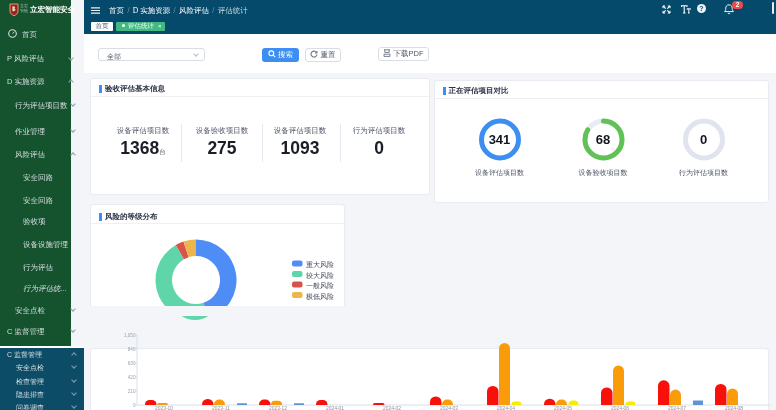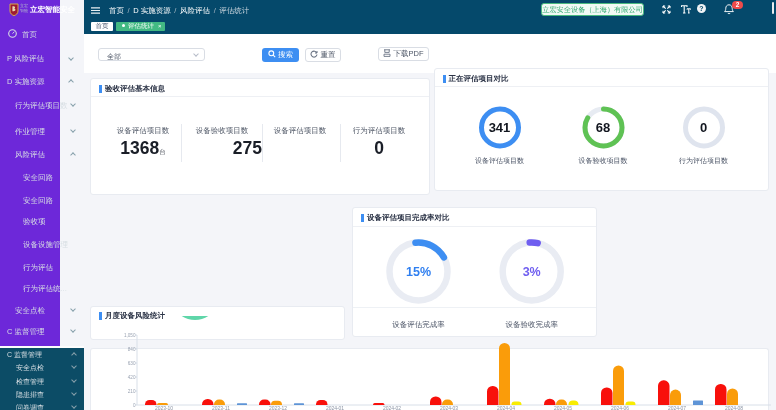--- a/index.html
+++ b/index.html
@@ -1,20 +1,20 @@
 <!DOCTYPE html>
 <html><head>
 <meta charset="utf-8">
 <style>
   * { margin:0; padding:0; box-sizing:border-box; }
   html,body { width:776px; height:410px; overflow:hidden; font-family:"Liberation Sans", sans-serif; }
   #app { position:relative; width:776px; height:410px; background:#f4f5f9; overflow:hidden; }
   .abs { position:absolute; }
   
-  #sidebar { left:0; top:0; width:60px; height:410px; background:#6d28d9; }
+  #sidebar { left:0; top:0; width:71px; height:410px; background:#14532d; }
   .mi { position:absolute; color:#d7dee3; font-size:7.5px; white-space:nowrap; }
   .chev { position:absolute; width:4px; height:4px; border-right:1px solid #87a0ab; border-bottom:1px solid #87a0ab; }
   .chev.down { transform:rotate(45deg); }
   .chev.up { transform:rotate(-135deg); }
   
   #header { left:84px; top:0; width:692px; height:22px; background:#05496b; }
   #tabsbar { left:84px; top:22px; width:692px; height:12px; background:#05496b; }
   .crumb { color:#dfe7ec; font-size:7.5px; }
   
   .card { position:absolute; background:#fff; border:1px solid #e8ebf1; border-radius:3px; }
@@ -29,23 +29,22 @@
 </style>
 </head>
 <body>
 <div id="app">
 
   <div id="header" class="abs">
 
     <svg class="abs" style="left:7px; top:6.5px;" width="9" height="7" viewBox="0 0 9 7">
       <path d="M0 0.8 h9 M0 3.5 h9 M0 6.2 h9" stroke="#e8eef2" stroke-width="1.2"></path>
     </svg>
-    <div class="crumb abs" style="left:25px; top:6px; color:#fff;">首页 <span style="color:#a8bac6; padding:0 1.5px;">/</span> D 实施资源 <span style="color:#a8bac6; padding:0 1.5px;">/</span> 风险评估 <span style="color:#a8bac6; padding:0 1.5px;">/</span> <span style="color:#cfd9e0;">评估统计</span></div>
-
-    <div class="abs" style="left:457px; top:2.5px; width:103px; height:13px; background:#f2faf5; border:1px solid #49b97f; border-radius:3px; color:#35ab72; font-size:7.2px; line-height:11.5px; text-align:center; white-space:nowrap; overflow:hidden;">立宏安全设备（上海）有限公司</div>
+    <div class="crumb abs" style="left:25px; top:6px; color:#fff;font-family:Liberation Serif, serif;">首页 <span style="color:#a8bac6; padding:0 1.5px;">/</span> D 实施资源 <span style="color:#a8bac6; padding:0 1.5px;">/</span> 风险评估 <span style="color:#a8bac6; padding:0 1.5px;">/</span> <span style="color:#cfd9e0;">评估统计</span></div>
+
 
     <svg class="abs" style="left:578px; top:5px;" width="9" height="9" viewBox="0 0 9 9">
       <path d="M1 1 L3.7 3.7 M8 8 L5.3 5.3 M8 1 L5.3 3.7 M1 8 L3.7 5.3" stroke="#fff" stroke-width="1.1"></path>
       <path d="M1 3.2 V1 H3.2 M5.8 1 H8 V3.2 M8 5.8 V8 H5.8 M3.2 8 H1 V5.8" fill="none" stroke="#fff" stroke-width="1"></path>
     </svg>
 
     <svg class="abs" style="left:597px; top:5px;" width="10" height="9" viewBox="0 0 10 9">
       <path d="M0.5 2 V0.7 H6 V2 M3.2 0.8 V8 M2 8 h2.5" fill="none" stroke="#fff" stroke-width="1.1"></path>
       <path d="M6 4.6 V3.8 H9.5 V4.6 M7.8 4 V8 M7 8 h1.6" fill="none" stroke="#fff" stroke-width="1"></path>
     </svg>
@@ -89,21 +88,21 @@
       <div class="chev down" style="left:71px; top:102px;"></div>
     <div class="mi" style="left:15px; top:126.5px;">作业管理</div>
       <div class="chev down" style="left:71px; top:128px;"></div>
     <div class="mi" style="left:15px; top:149.5px;">风险评估</div>
       <div class="chev up" style="left:71px; top:153px;"></div>
     <div class="mi" style="left:23px; top:172.5px;">安全回路</div>
     <div class="mi" style="left:23px; top:195.5px;">安全回路</div>
     <div class="mi" style="left:23px; top:216.5px;">验收项</div>
     <div class="mi" style="left:23px; top:239.5px;">设备设施管理</div>
     <div class="mi" style="left:23px; top:262.5px;">行为评估</div>
-    <div class="mi" style="left:23px; top:283.5px;">行为评估统...</div>
+    <div class="mi" style="left:23px; top:283.5px;font-style:italic;">行为评估统...</div>
     <div class="mi" style="left:15px; top:305.5px;">安全点检</div>
       <div class="chev down" style="left:71px; top:307px;"></div>
     <div class="mi" style="left:7px; top:326.5px;">C 监督管理</div>
       <div class="chev down" style="left:71px; top:328px;"></div>
 
     <div class="abs" style="left:0; top:346px; width:85px; height:2px; background:#fdfdfd;"></div>
     <div class="abs" style="left:0; top:348px; width:85px; height:62px; background:#0c4c66; border-right:1px solid #e8e8e8;"></div>
     <div class="mi" style="left:7px; top:350px; font-size:7px;">C 监督管理</div>
       <div class="chev up" style="left:72px; top:353px; width:4px; height:4px;"></div>
     <div class="mi" style="left:16px; top:363px; font-size:7px;">安全点检</div>
@@ -141,69 +140,70 @@
         <path d="M1 .8 h6 M1.8 .8 v2.6 h4.4 V.8 M1 7.4 h6 M1 7.4 v-2.2 h6 v2.2" fill="none" stroke="#6b7484" stroke-width="0.9"></path>
       </svg> 下载PDF
   </div>
 
   <div class="card" style="left:90px; top:78px; width:340px; height:117px;">
     <div class="ctitle">验收评估基本信息</div>
     <div class="chr"></div>
     <div class="statlabel" style="left:12px;">设备评估项目数</div>
     <div class="statnum" style="left:12px;">1368<span style="font-size:6.5px; font-weight:normal; color:#3a3f4a;">台</span></div>
     <div class="statlabel" style="left:91px;">设备验收项目数</div>
-    <div class="statnum" style="left:91px;text-align:right;">275</div>
+    <div class="statnum" style="left:91px;">275</div>
     <div class="statlabel" style="left:169px;">设备评估项目数</div>
+    <div class="statnum" style="left:169px;">1093</div>
     <div class="statlabel" style="left:248px;">行为评估项目数</div>
     <div class="statnum" style="left:248px;">0</div>
     <div class="statsep" style="left:90px;"></div>
     <div class="statsep" style="left:171px;"></div>
     <div class="statsep" style="left:249px;"></div>
   </div>
 
-  <div class="card" style="left:433.5px; top:68px; width:335.5px; height:123px;">
+  <div class="card" style="left:433.5px; top:80px; width:335.5px; height:123px;">
     <div class="ctitle">正在评估项目对比</div>
     <div class="chr"></div>
     <svg class="abs" style="left:0; top:0;" width="338" height="123" viewBox="0 0 338 123">
       <circle cx="65" cy="58.5" r="18.5" fill="none" stroke="#3d8ef2" stroke-width="5"></circle>
       <circle cx="168.5" cy="58.5" r="18.5" fill="none" stroke="#e7ebf2" stroke-width="5"></circle>
       <circle cx="168.5" cy="58.5" r="18.5" fill="none" stroke="#5fc254" stroke-width="5" stroke-dasharray="96.8 20" stroke-linecap="round" transform="rotate(-90 168.5 58.5)"></circle>
       <circle cx="269" cy="58.5" r="18.5" fill="none" stroke="#dfe4ee" stroke-width="5"></circle>
     </svg>
     <div class="ringnum" style="left:35px; top:51px;">341</div>
     <div class="ringnum" style="left:138.5px; top:51px;">68</div>
     <div class="ringnum" style="left:239px; top:51px;">0</div>
     <div class="ringlabel" style="left:10px; top:87px;">设备评估项目数</div>
     <div class="ringlabel" style="left:113.5px; top:87px;">设备验收项目数</div>
     <div class="ringlabel" style="left:214px; top:87px;">行为评估项目数</div>
   </div>
 
-
-  <div class="card" style="left:352px; top:207px; width:245px; height:130px;">
-    <div class="ctitle">设备评估项目完成率对比</div>
+  <div class="card" style="left:90px; top:204px; width:255px; height:102px; border-bottom:none; border-radius:3px 3px 0 0; overflow:hidden;">
+    <div class="ctitle" style="top:7px;">风险的等级分布</div>
     <div class="chr" style="top:18px;"></div>
-    <svg class="abs" style="left:0; top:0;" width="245" height="129" viewBox="0 0 245 129">
-      <circle cx="65.5" cy="63.5" r="29" fill="none" stroke="#e9ecf3" stroke-width="6.5"></circle>
-      <circle cx="178.7" cy="63.5" r="29" fill="none" stroke="#e9ecf3" stroke-width="6.5"></circle>
-      <path d="M62.47 34.66 A29 29 0 0 1 90.86 49.44" fill="none" stroke="#3d8ef2" stroke-width="6.5" stroke-linecap="round"></path>
-      <path d="M176.68 34.57 A29 29 0 0 1 184.73 35.13" fill="none" stroke="#6f5ef0" stroke-width="6.5" stroke-linecap="round"></path>
-    </svg>
-    <div class="ringnum" style="left:35.5px; top:57px; color:#2f7ff0; font-size:12.5px;">15%</div>
-    <div class="ringnum" style="left:148.7px; top:57px; color:#6f5ef0; font-size:12.5px;">3%</div>
-    <div class="abs" style="left:0; right:0; top:98.5px; border-top:1px solid #eef1f5;"></div>
-    <div class="ringlabel" style="left:10.5px; top:112px; font-size:7.5px;">设备评估完成率</div>
-    <div class="ringlabel" style="left:123.7px; top:112px; font-size:7.5px;">设备验收完成率</div>
-  </div>
+    <svg class="abs" style="left:-2px; top:0;" width="257" height="102" viewBox="0 0 257 102">
+      <path d="M107.00 34.50 A40.5 40.5 0 0 1 119.52 113.52 L114.42 97.83 A24 24 0 0 0 107.00 51.00 Z" fill="#4e8df5"></path>
+      <path d="M119.52 113.52 A40.5 40.5 0 0 1 86.75 39.93 L95.00 54.22 A24 24 0 0 0 114.42 97.83 Z" fill="#5fd6a9"></path>
+      <path d="M86.75 39.93 A40.5 40.5 0 0 1 94.48 36.48 L99.58 52.17 A24 24 0 0 0 95.00 54.22 Z" fill="#d9534a"></path>
+      <path d="M94.48 36.48 A40.5 40.5 0 0 1 107.00 34.50 L107.00 51.00 A24 24 0 0 0 99.58 52.17 Z" fill="#edb54a"></path>
+      <rect x="203" y="55.5" width="10.5" height="6" rx="2" fill="#4e8df5"></rect>
+      <rect x="203" y="66" width="10.5" height="6" rx="2" fill="#5fd6a9"></rect>
+      <rect x="203" y="76.5" width="10.5" height="6" rx="2" fill="#d9534a"></rect>
+      <rect x="203" y="87" width="10.5" height="6" rx="2" fill="#edb54a"></rect>
+    </svg>
+    <div class="abs" style="left:215px; top:55px; font-size:7px; color:#454c5c;">重大风险</div>
+    <div class="abs" style="left:215px; top:65.5px; font-size:7px; color:#454c5c;">较大风险</div>
+    <div class="abs" style="left:215px; top:76px; font-size:7px; color:#454c5c;">一般风险</div>
+    <div class="abs" style="left:215px; top:86.5px; font-size:7px; color:#454c5c;">极低风险</div>
+  </div>
+
 
 
   <div class="abs" style="left:90px; top:348px; width:679px; height:62px; background:#fff; border:1px solid #e8ebf1; border-bottom:none; border-radius:3px 3px 0 0;"></div>
 
-  <div class="card" style="left:90px; top:306px; width:255px; height:34px;">
-    <div class="ctitle" style="top:4px;">月度设备风险统计</div>
-  </div>
 
   <svg class="abs" style="left:180px; top:316px;" width="30" height="7" viewBox="0 0 30 7">
     <path d="M1.7 0 A24 24 0 0 0 28.3 0 Z" fill="#5fd6a9"></path>
   </svg>
 
   <svg class="abs" style="left:84px; top:330px;" width="692" height="82" viewBox="0 0 692 82">
     <path d="M53 5 V75 H687" fill="none" stroke="#d8dfe8" stroke-width="1"></path>
     <text transform="translate(51.5 6.8) scale(0.58)" font-size="8" fill="#9aa3b2" text-anchor="end">1,050</text>
     <path d="M50.8 5 H53" stroke="#cdd6e2" stroke-width="0.8"></path>
     <text transform="translate(51.5 20.8) scale(0.58)" font-size="8" fill="#9aa3b2" text-anchor="end">840</text>

